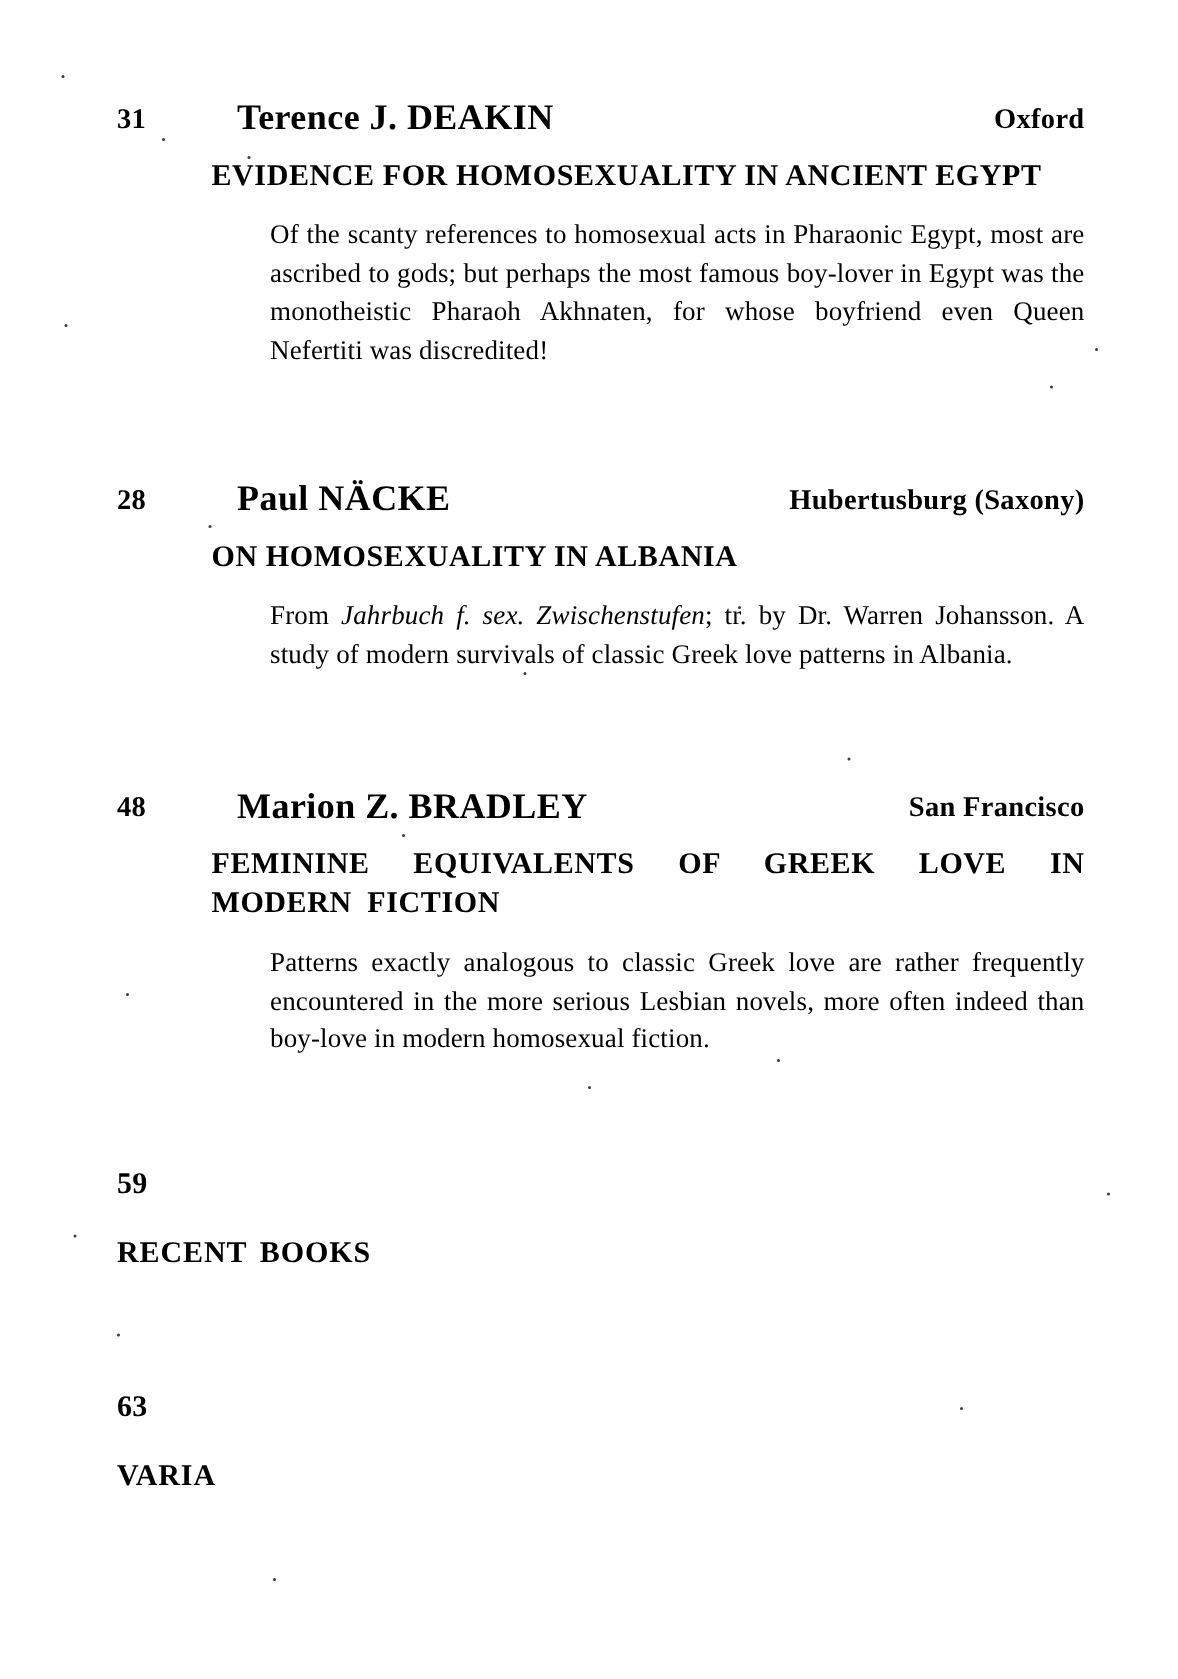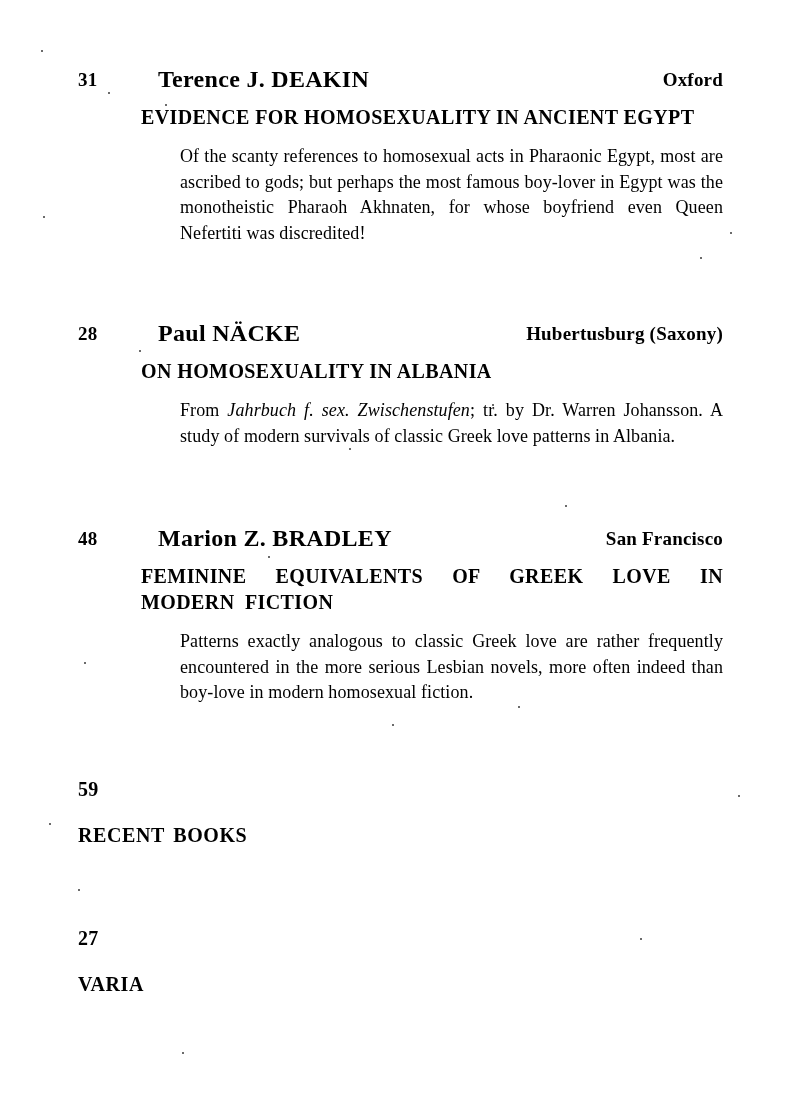--- a/index.html
+++ b/index.html
@@ -200,18 +200,18 @@
     <div class="gap-section"></div>
 
     <div class="section-row">
       <span class="pageno">59</span>
       <span class="section-label">RECENT BOOKS</span>
     </div>
 
     <div class="gap-section2"></div>
 
     <div class="section-row">
-      <span class="pageno">27</span>
+      <span class="pageno">63</span>
       <span class="section-label">VARIA</span>
     </div>
 
   </div>
 </div>
 
 </body></html>

